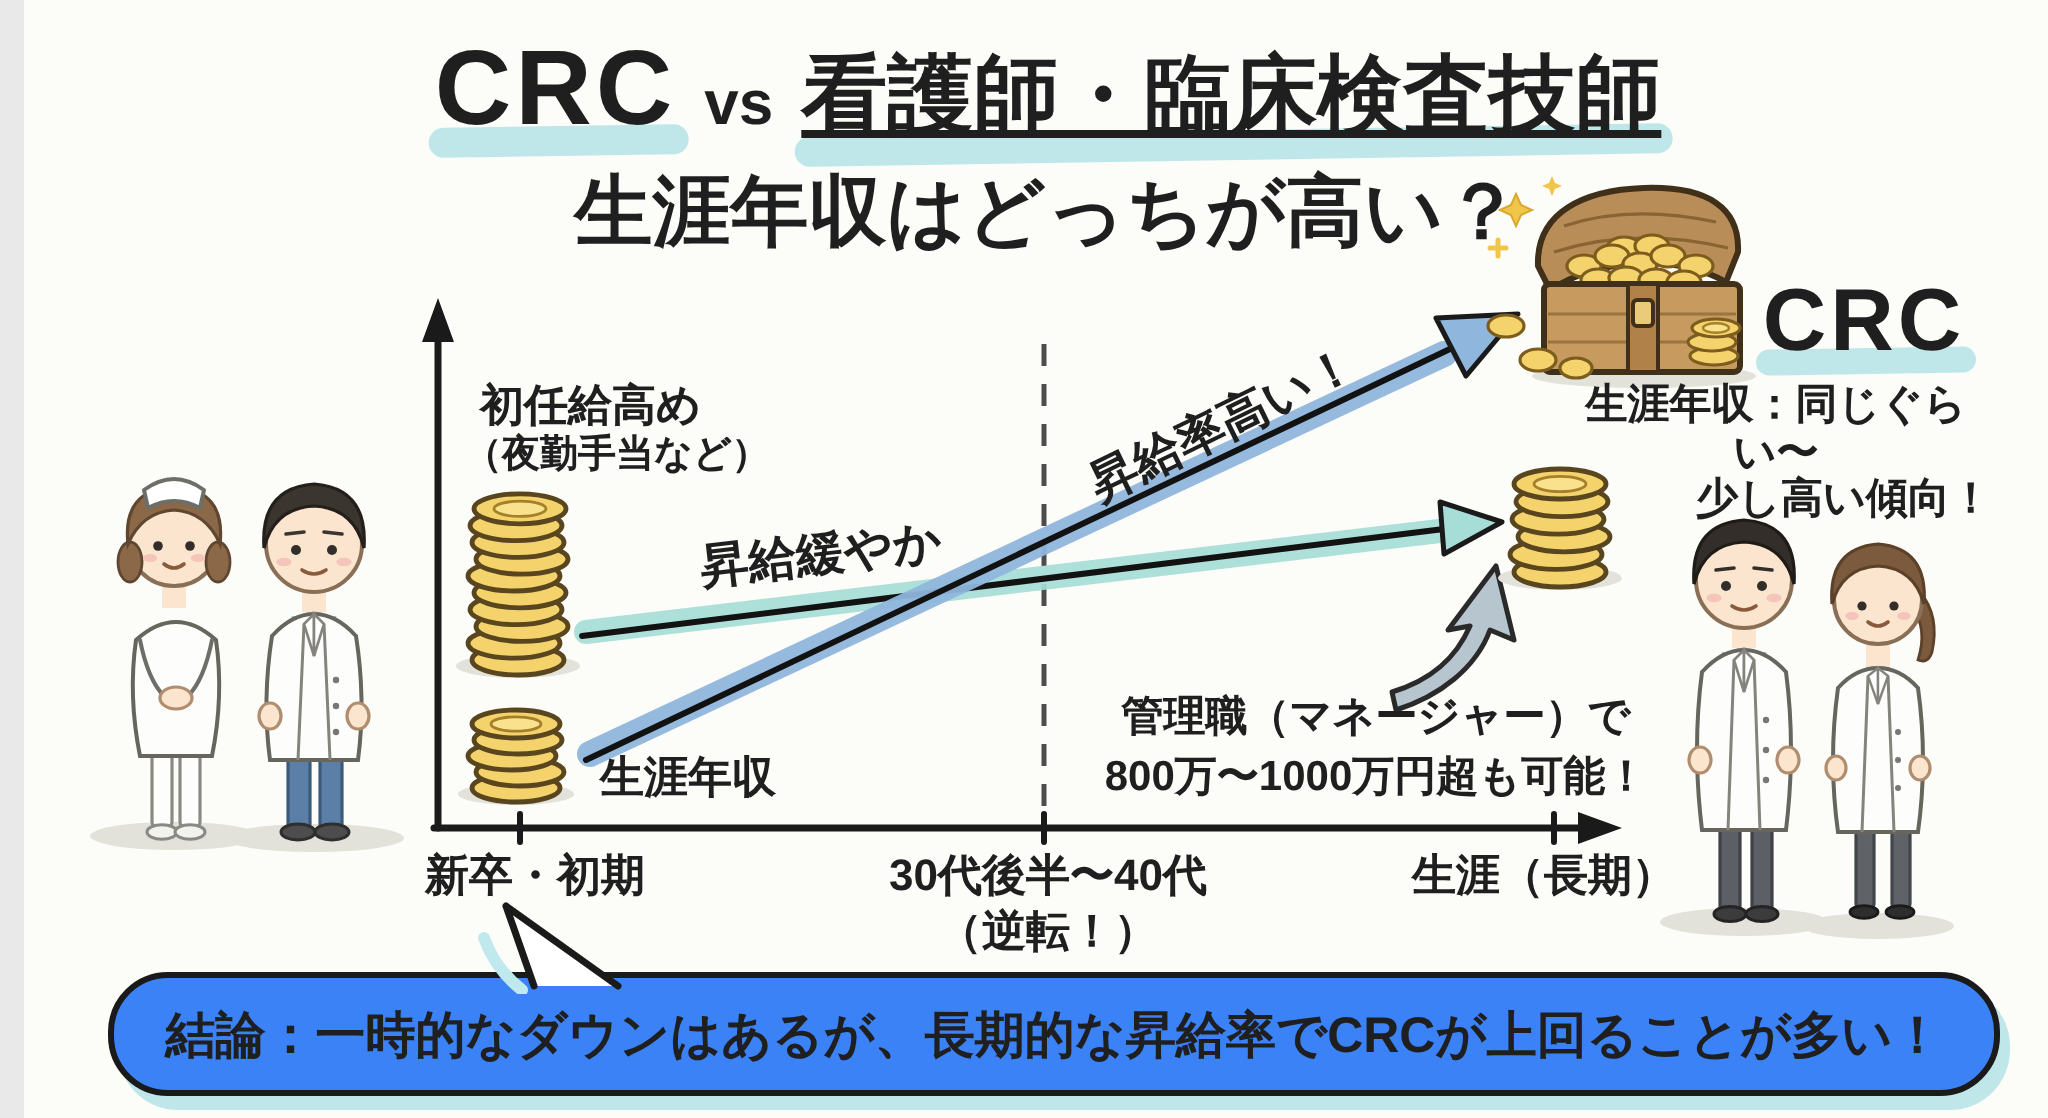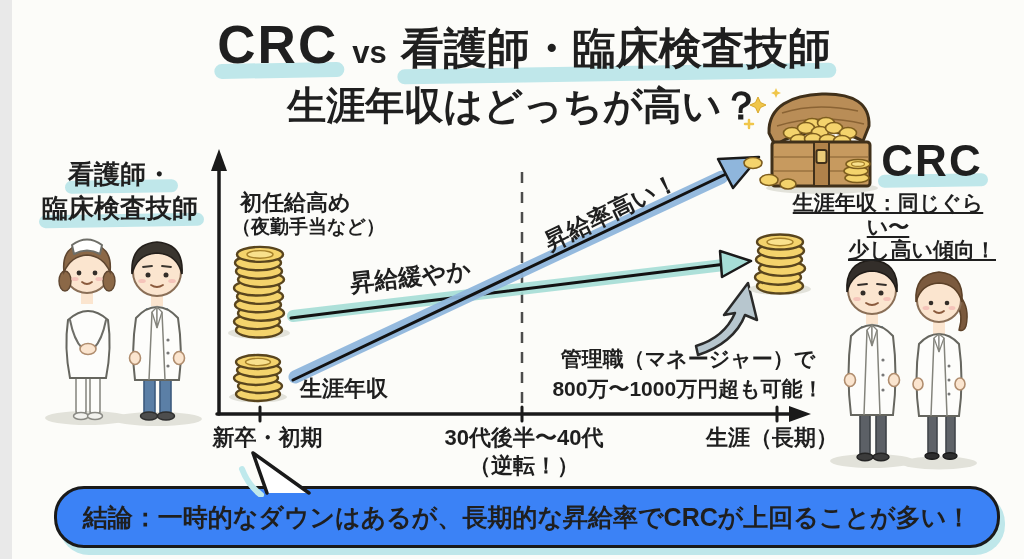--- a/index.html
+++ b/index.html
@@ -10,21 +10,21 @@
   body{font-family:"Liberation Sans","DejaVu Sans",sans-serif;background:#e9e9e9;}
   .canvas{position:relative;width:1024px;height:559px;background:var(--background,#fcfcf9);
     overflow:hidden;color:var(--ink,#1f1f1f);font-weight:700;margin-left:12px;}
   .abs{position:absolute;}
   svg{display:block;}
   
   .title-line1{top:14px;left:50%;transform:translateX(-50%);white-space:nowrap;
     display:flex;align-items:baseline;gap:14px;z-index:3;}
   .t-crc{font-size:53px;letter-spacing:2px;}
   .t-vs{font-size:31px;}
-  .t-others{font-size:43px;letter-spacing:0px;}
+  .t-others{font-size:43px;letter-spacing:0px;text-decoration:underline;}
   .title-line2{top:79px;left:50%;transform:translateX(-50%);font-size:39px;white-space:nowrap;z-index:3;}
   
   .hl-wrap{position:relative;display:inline-block;}
   .hl-wrap > .txt{position:relative;z-index:1;}
   .hl-bar{position:absolute;left:-3px;right:-6px;bottom:-3px;height:15px;background:var(--highlight,#bfe7ea);
     border-radius:8px;transform:rotate(-0.9deg);z-index:0;}
   .hl-bar.small{height:13px;bottom:-1px;}
   
   .left-label{top:158px;left:8px;width:200px;text-align:center;font-size:26px;line-height:1.3;z-index:3;}
   
@@ -35,21 +35,21 @@
   .anno-fast{left:527px;top:196px;font-size:24px;transform:rotate(-26deg);}
   .anno-start-low{left:288px;top:374px;font-size:22px;}
   .anno-manager{left:540px;top:344px;width:272px;text-align:center;font-size:21px;line-height:1.45;}
   
   .xlab{top:424px;font-size:22px;text-align:center;line-height:1.28;z-index:3;white-space:nowrap;}
   .xlab-start{left:198px;width:115px;}
   .xlab-mid{left:428px;width:168px;}
   .xlab-end{left:694px;width:118px;}
   
   .crc-label{top:136px;left:855px;width:130px;text-align:center;font-size:44px;letter-spacing:2px;z-index:3;}
-  .crc-note{top:191px;left:762px;width:228px;font-size:21px;line-height:1.12;z-index:3;text-align:center;text-decoration:underline;}
+  .crc-note{top:191px;left:762px;width:228px;font-size:21px;line-height:1.12;z-index:3;text-align:center;}
   .crc-note .l2{transform:translateX(34px);}
   
   .bubble{left:42px;top:486px;width:940px;height:56px;background:#3b82f6;border:3.5px solid #1a1a1a;
     border-radius:30px;box-shadow:5px 7px 0 var(--highlight,#bfe7ea);z-index:5;
     display:flex;align-items:center;justify-content:center;}
   .bubble-text{font-size:25px;white-space:nowrap;}
   .tail{left:225px;top:449px;z-index:6;}
   
   .coin{fill:var(--coin_gold,#f4d36c);stroke:#59451e;stroke-width:2.4;}
   .coin-top{fill:#f9e18d;stroke:#a5802a;stroke-width:1.4;}
@@ -173,26 +173,20 @@
       <span class="txt t-crc">CRC</span>
     </span>
     <span class="t-vs">vs</span>
     <span class="hl-wrap">
       <span class="hl-bar"></span>
       <span class="txt t-others">看護師・臨床検査技師</span>
     </span>
   </div>
   <div class="abs title-line2">生涯年収はどっちが高い？</div>
 
-  <div class="abs left-label">
-    <div class="hl-wrap"><span class="hl-bar small"></span>
-      <span class="txt">看護師・</span></div>
-    <div class="hl-wrap"><span class="hl-bar small"></span>
-      <span class="txt">臨床検査技師</span></div>
-  </div>
 
   <svg class="abs" style="left:20px;top:228px;z-index:2;" width="175" height="200" viewBox="0 0 175 200">
 
     <g>
       <ellipse class="gshadow" cx="55" cy="190" rx="42" ry="7"></ellipse>
       <rect x="44" y="148" width="10" height="38" rx="3" fill="#fdfdfb" stroke="#8a8a84" stroke-width="1.6"></rect>
       <rect x="58" y="148" width="10" height="38" rx="3" fill="#fdfdfb" stroke="#8a8a84" stroke-width="1.6"></rect>
       <ellipse cx="49" cy="188" rx="7.5" ry="3.6" fill="#f2f2ee" stroke="#8a8a84" stroke-width="1.5"></ellipse>
       <ellipse cx="63" cy="188" rx="7.5" ry="3.6" fill="#f2f2ee" stroke="#8a8a84" stroke-width="1.5"></ellipse>
       <rect x="49" y="62" width="12" height="14" fill="#fbe5cf"></rect>

